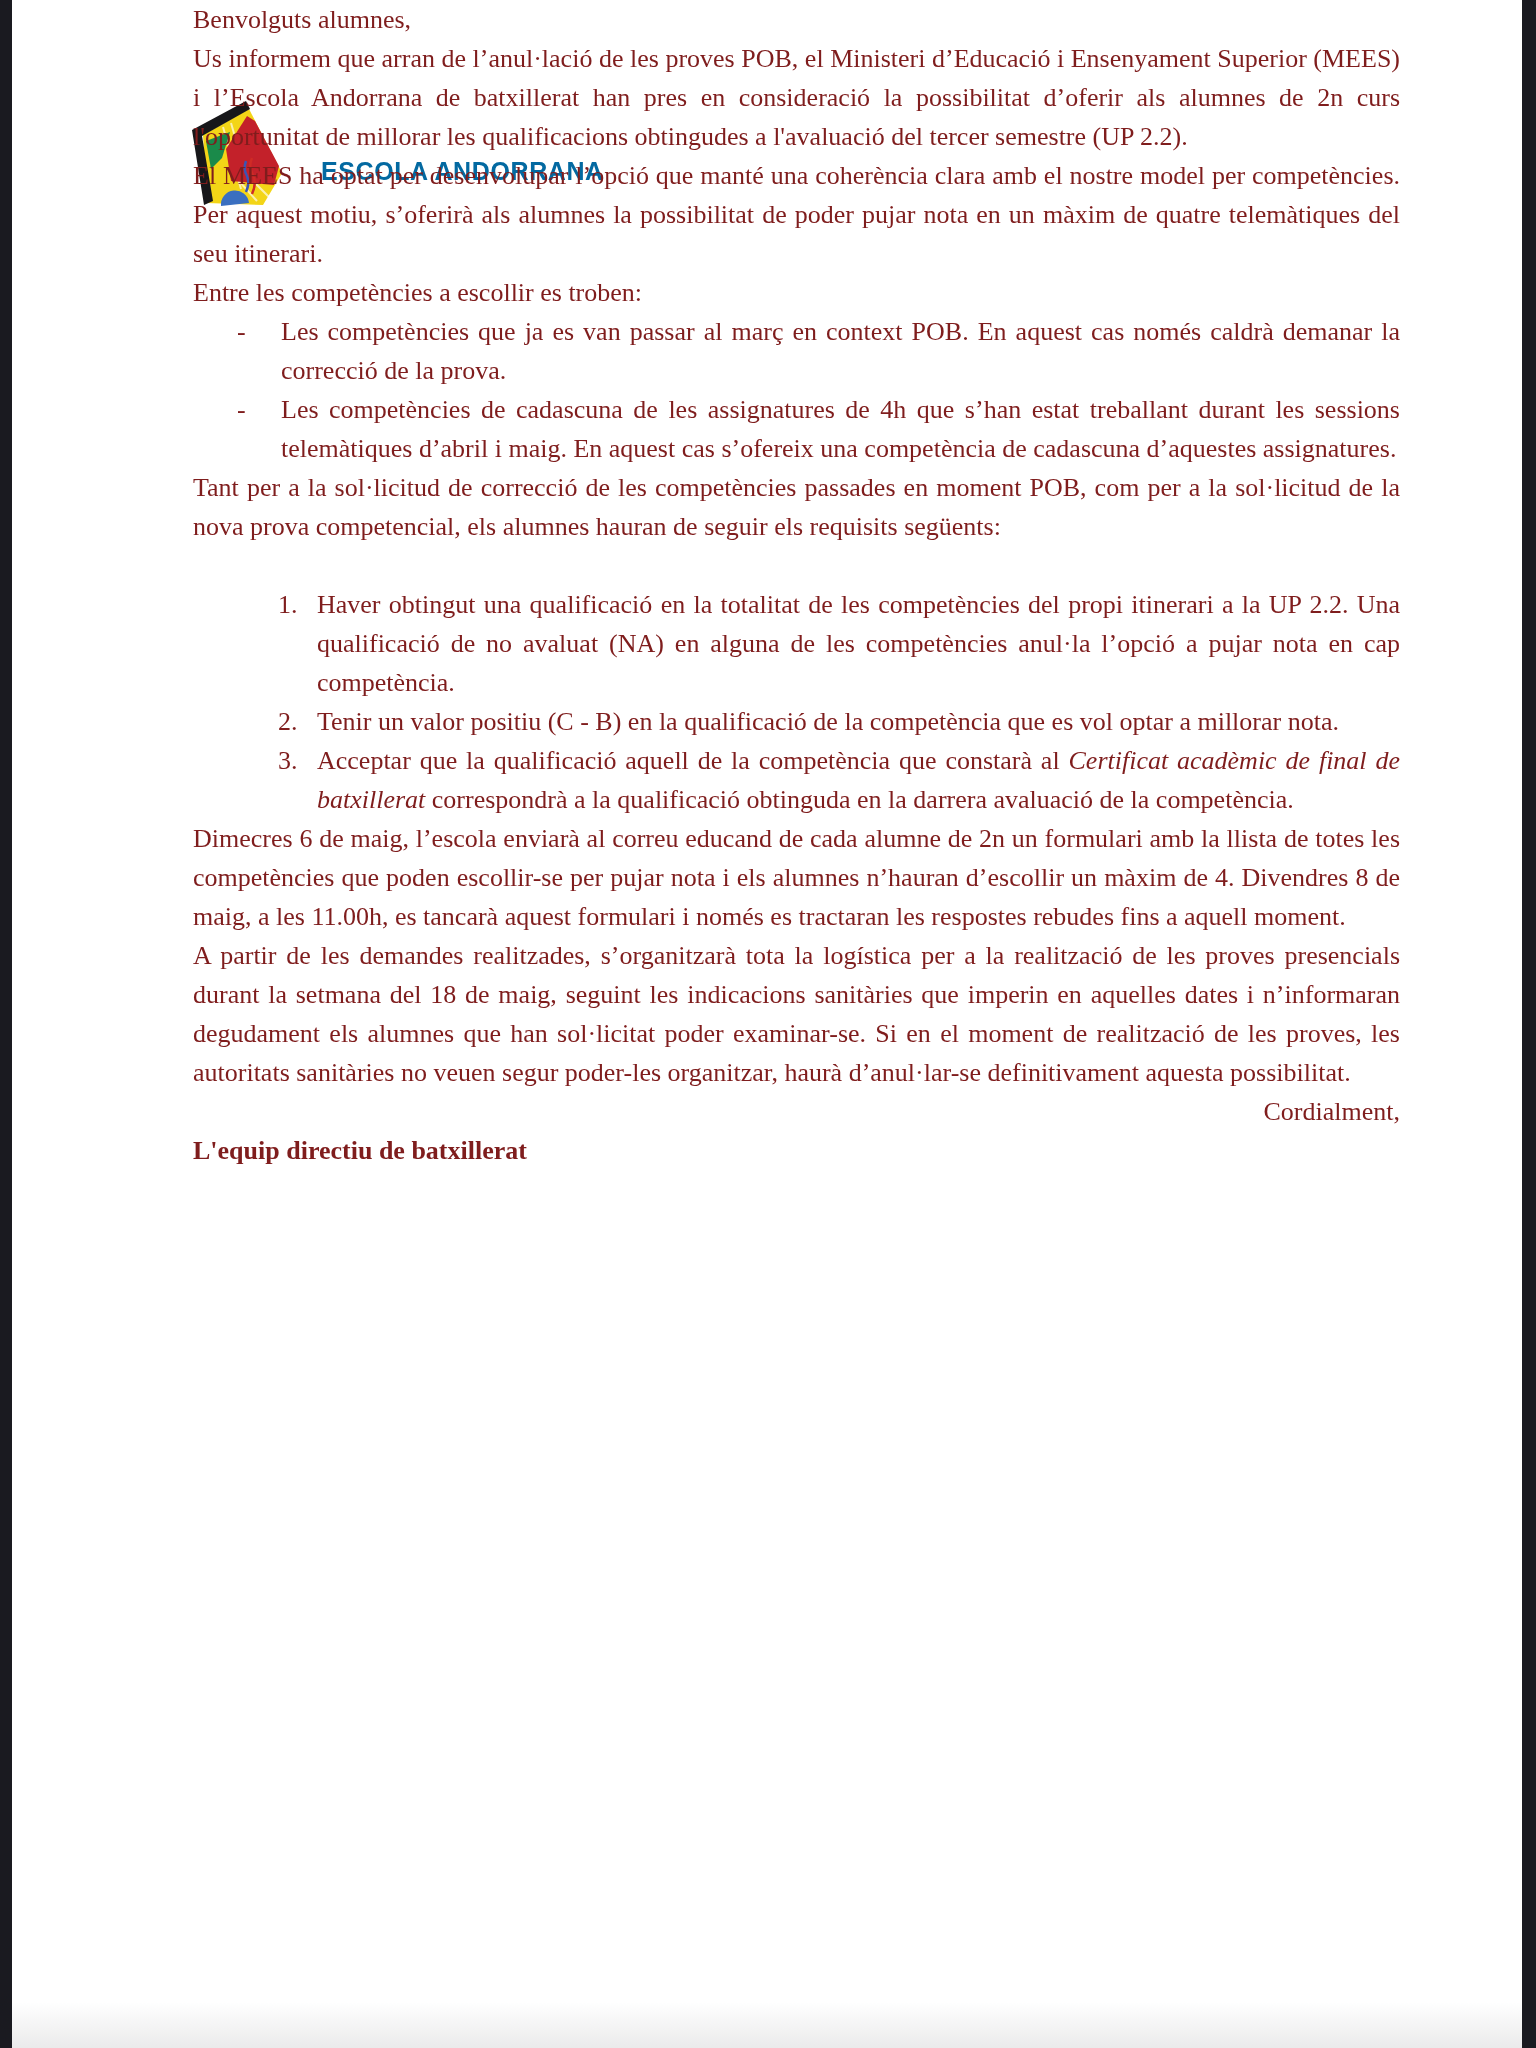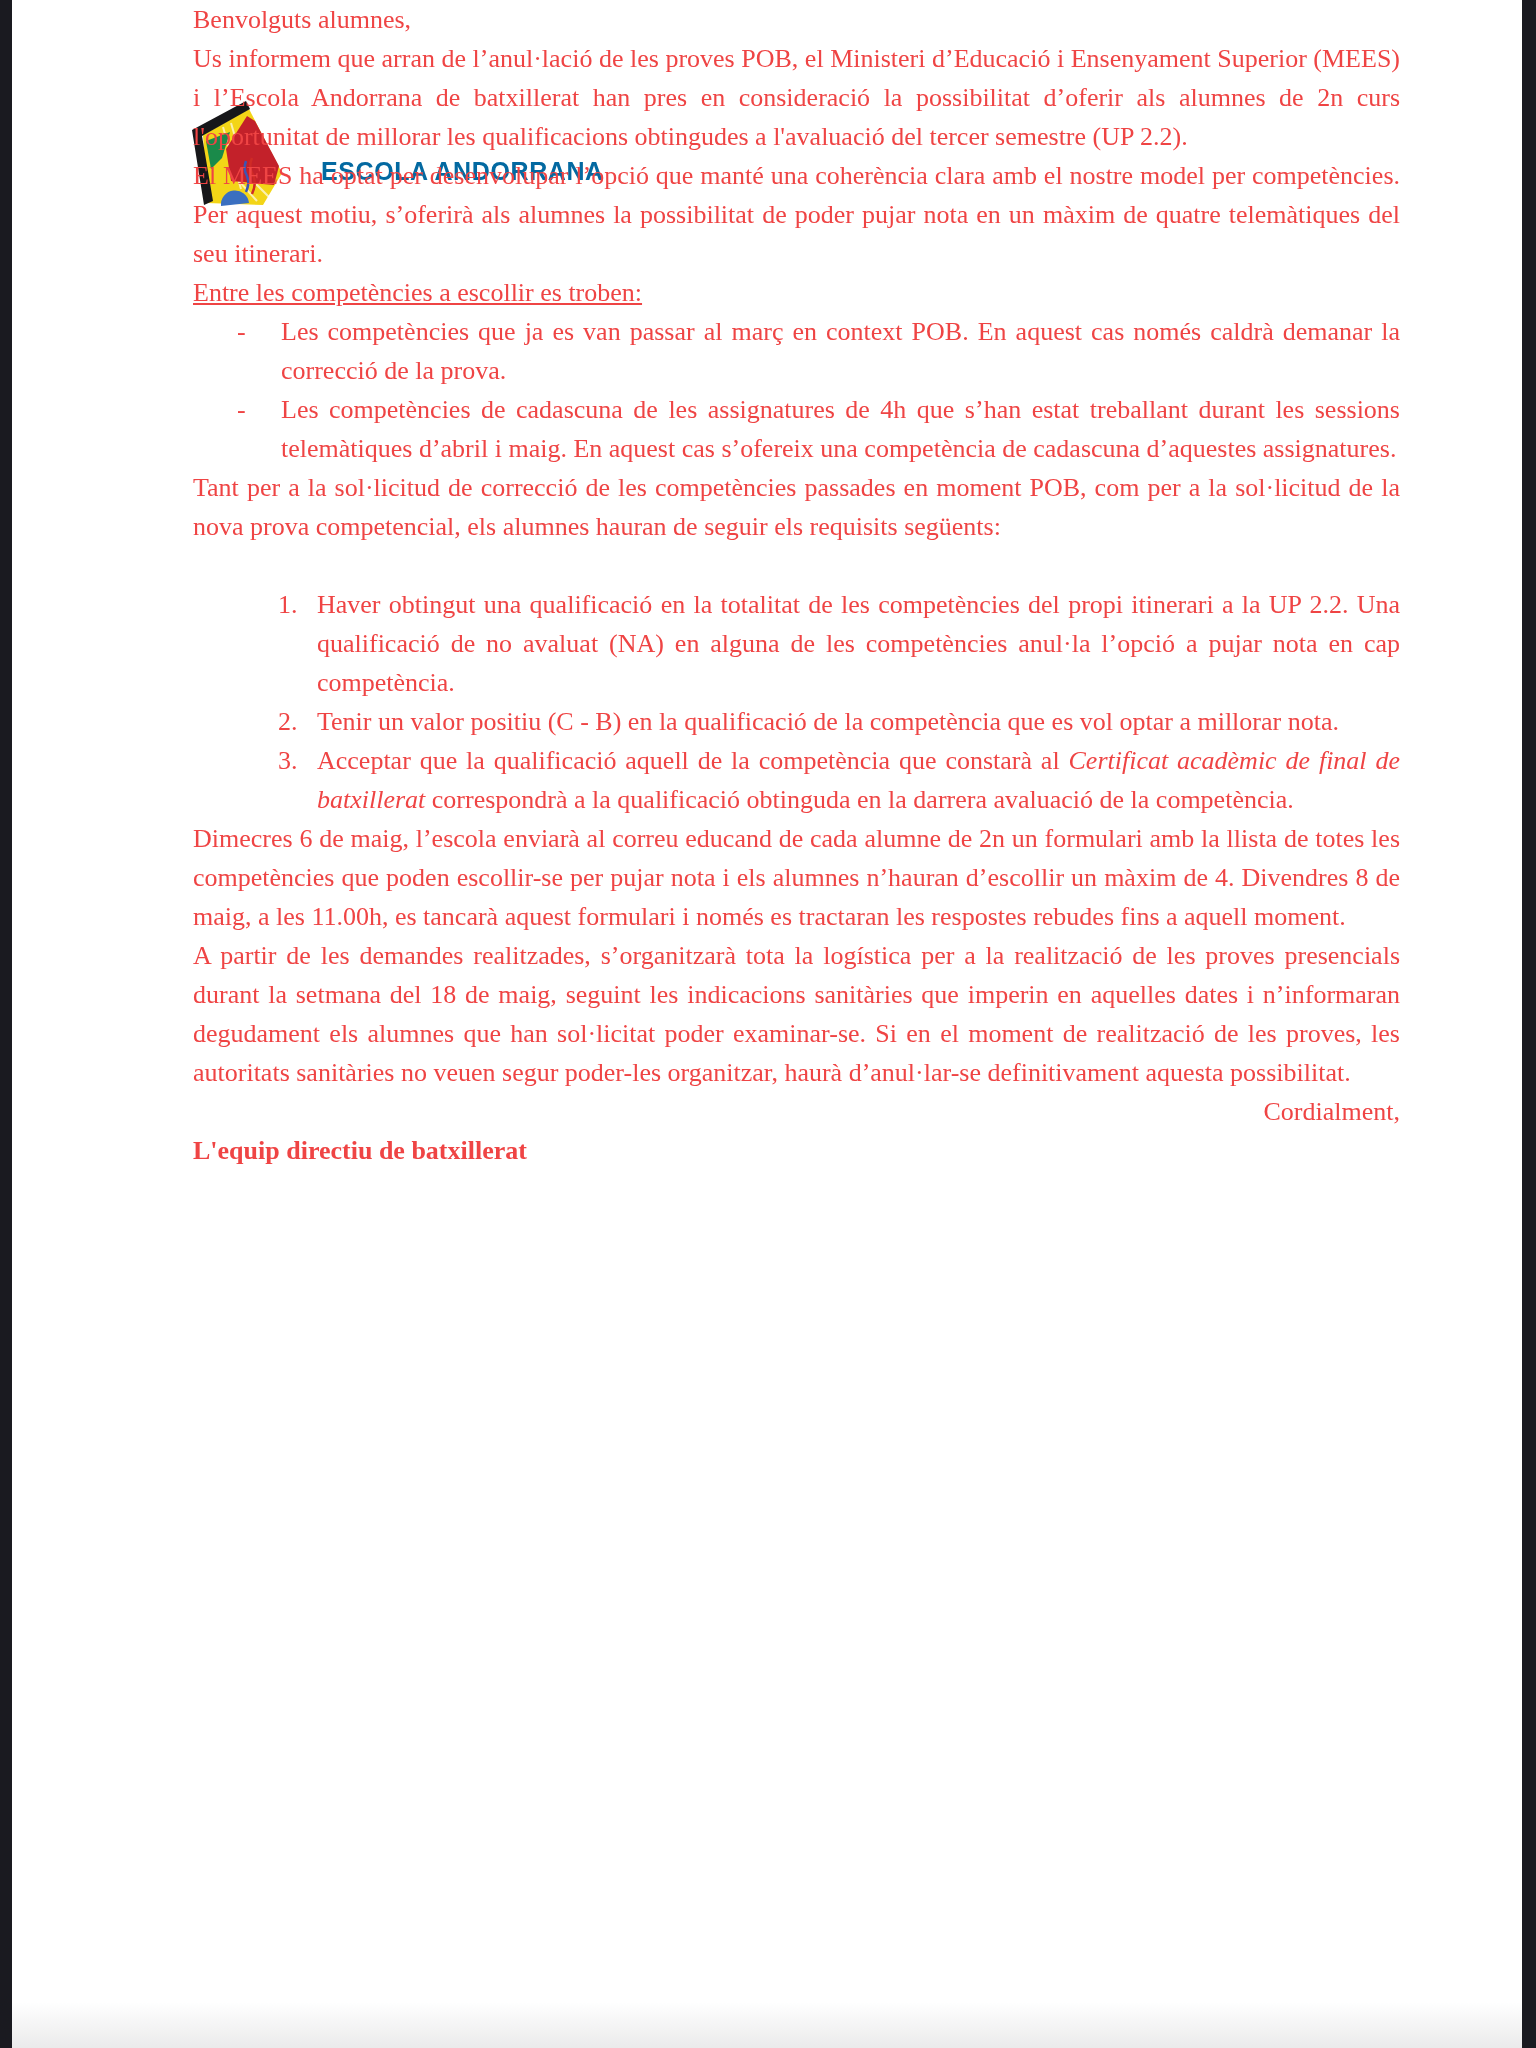--- a/index.html
+++ b/index.html
@@ -25,28 +25,28 @@
   .brand {
     position:absolute; left:321px; top:158px;
     font-family:"Liberation Sans", sans-serif;
     font-weight:700; font-size:25px; line-height:27px;
     letter-spacing:0.6px; color:#0369a1; white-space:nowrap;
   }
 
   
   .doc {
     position:absolute; left:193px; top:0; width:1207px;
-    color:#ef4444; font-size:26px; line-height:39px;
+    color:#7f1d1d; font-size:26px; line-height:39px;
   }
   .doc p { margin:0; }
   .para { text-align:justify; }
   .greeting  { margin-top:298px; }
   .p1 { margin-top:45px; }
   .p2 { margin-top:40px; }
-  .intro { text-align:left;text-decoration:underline; }
+  .intro { text-align:left; }
   ul.dash-list { list-style:none; margin:0; padding:0; }
   ul.dash-list li { position:relative; padding-left:88px; text-align:justify; }
   ul.dash-list .dash { position:absolute; left:44px; top:0; }
   .p3 { margin-top:26px; }
   ol.num-list { list-style:none; margin:39px 0 0 0; padding:0; }
   ol.num-list li { position:relative; padding-left:124px; text-align:justify; }
   ol.num-list .num { position:absolute; left:85px; top:0; }
   .p4 { margin-top:20px; }
   .p5 { margin-top:22px; }
   .closing   { margin-top:68px;text-align:right; }

